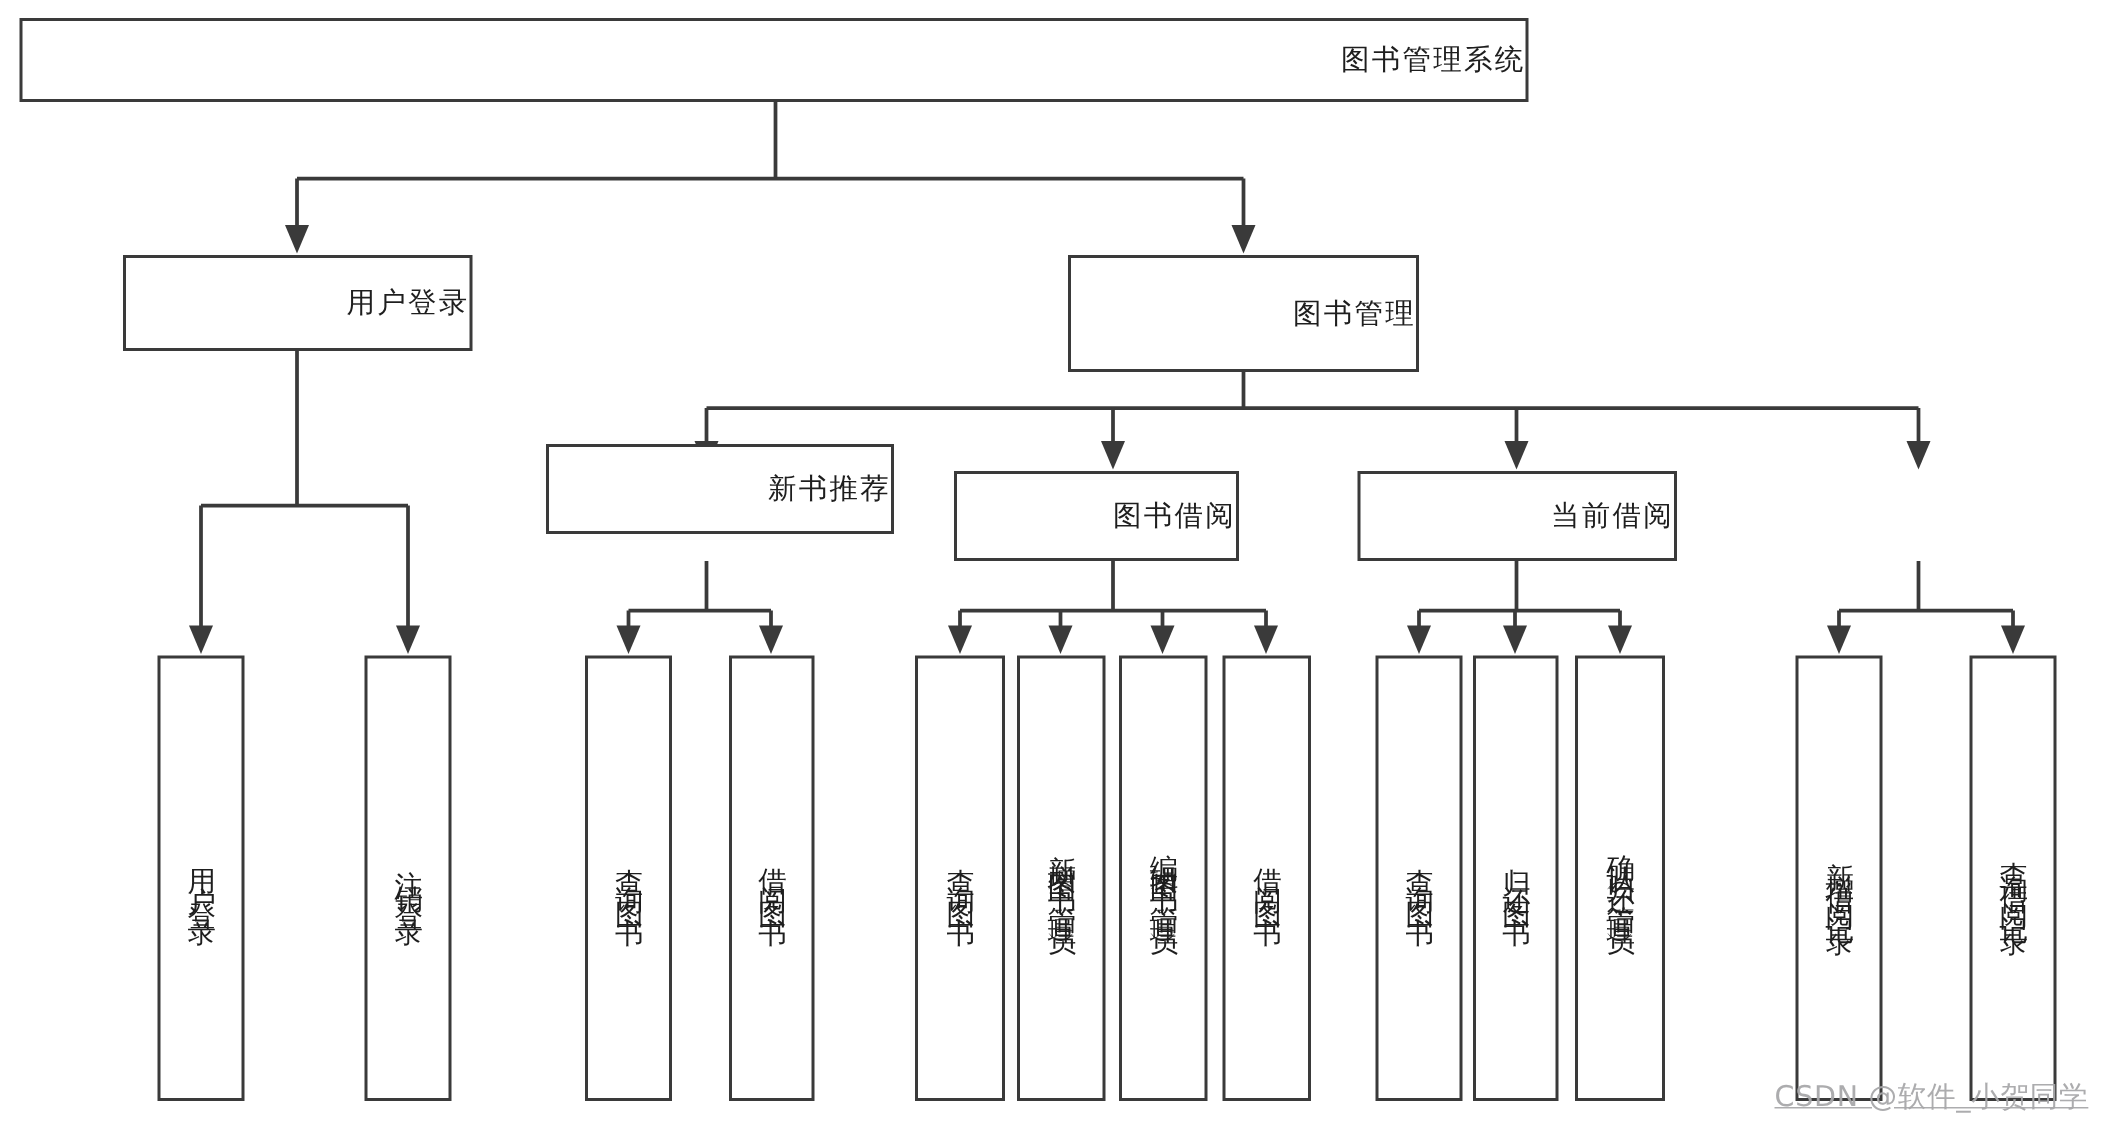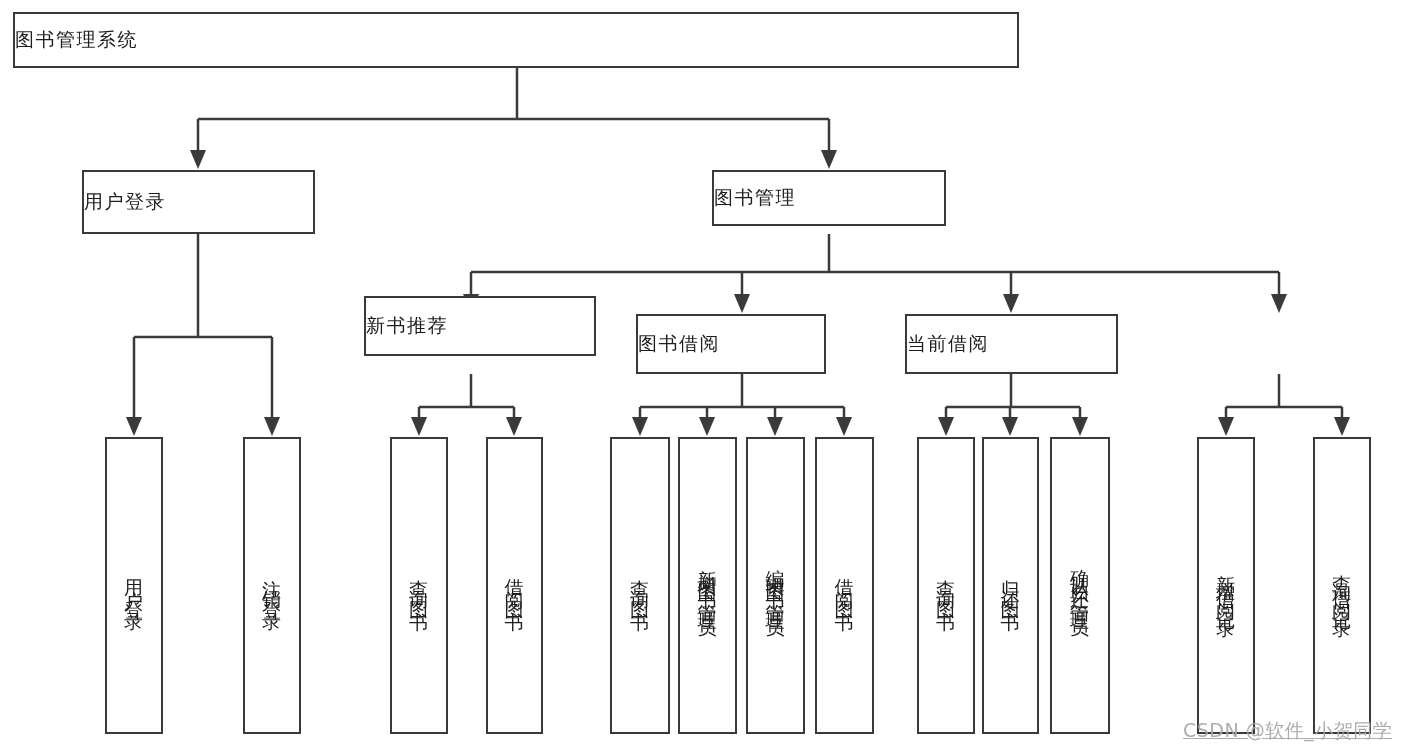--- a/index.html
+++ b/index.html
@@ -4,21 +4,21 @@
 <style>
   html,body{margin:0;padding:0;background:#ffffff;}
   .stage{
     position:relative;width:1405px;height:747px;background:#ffffff;
     font-family:"DejaVu Sans","Liberation Sans",sans-serif;overflow:hidden;
   }
   .connectors{position:absolute;left:0;top:0;z-index:1;}
   .hbox{
     position:absolute;z-index:2;box-sizing:border-box;
     border:2.5px solid #3a3a3a;background:#ffffff;
-    display:flex;align-items:center;justify-content:flex-start;
+    display:flex;align-items:center;justify-content:flex-end;
     font-size:19px;color:#1e1e1e;letter-spacing:1.5px;
   }
   .vbox{
     position:absolute;z-index:2;box-sizing:border-box;
     top:437px;height:297px;width:58px;
     border:2.5px solid #3a3a3a;background:#ffffff;
     display:flex;align-items:center;justify-content:center;
   }
   .vtext{
     writing-mode:vertical-rl;text-orientation:mixed;
@@ -103,21 +103,21 @@
     </g>
   </svg>
 
   <div class="hbox" style="left:13px;top:12px;width:1006px;height:56px">
     <span>图书管理系统</span>
   </div>
 
   <div class="hbox" style="left:82px;top:170px;width:233px;height:64px">
     <span>用户登录</span>
   </div>
-  <div class="hbox" style="left:712px;top:170px;width:234px;height:56px">
+  <div class="hbox" style="left:712px;top:170px;width:234px;height:78px">
     <span>图书管理</span>
   </div>
 
   <div class="hbox" style="left:364px;top:296px;width:232px;height:60px">
     <span>新书推荐</span>
   </div>
   <div class="hbox" style="left:636px;top:314px;width:190px;height:60px">
     <span>图书借阅</span>
   </div>
   <div class="hbox" style="left:905px;top:314px;width:213px;height:60px">

